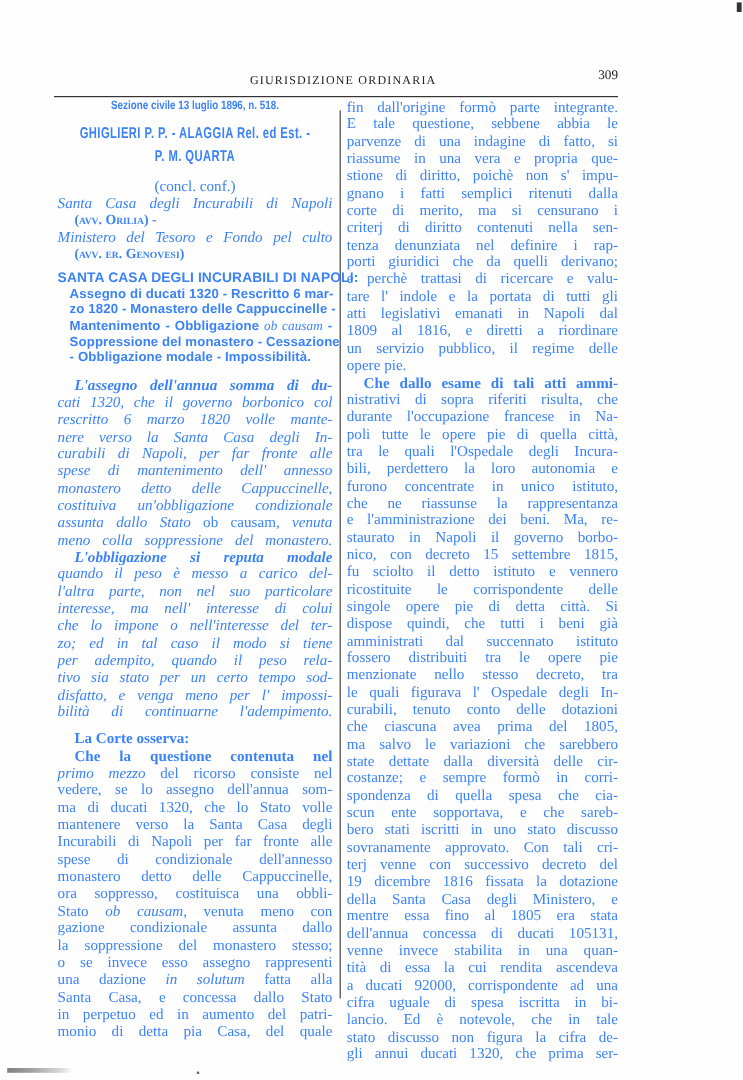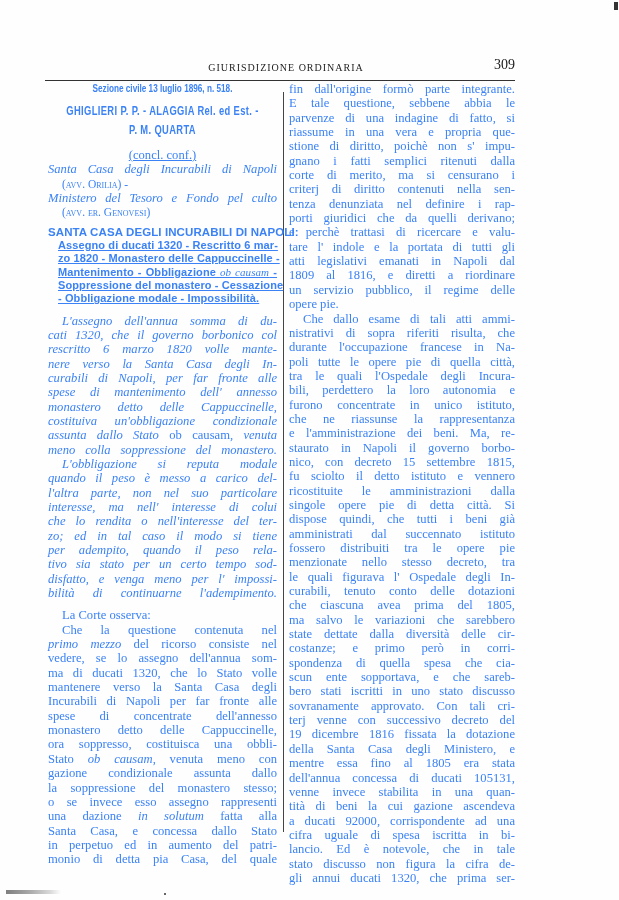--- a/index.html
+++ b/index.html
@@ -2,40 +2,40 @@
 <html><head>
 <meta charset="utf-8">
 <style>
   html, body { margin: 0; padding: 0; background: #ffffff; }
   body { width: 619px; height: 900px; position: relative; overflow: hidden; color: #1c1c1c; }
   .page { position: absolute; left: 0; top: 0; width: 619px; height: 900px; background: #fefefe; }
   .corner-mark { position: absolute; left: 614px; top: 2px; width: 4px; height: 8px; background: #333; }
   .running-head { position: absolute; top: 60px; left: 45px; width: 470px; height: 16px; }
   .running-title { position: absolute; left: 12px; right: 0; text-align: center; top: 2px;
     font-family: "Liberation Serif", serif; font-size: 10px; letter-spacing: 1px; color: #222; }
-  .page-number { position: absolute; right: 0; top: -3px; font-family: "Liberation Serif", serif; font-size: 14px; color: #1a1a1a; }
+  .page-number { position: absolute; right: 0; top: -3px; font-family: "Liberation Serif", serif; font-size: 11px; color: #1a1a1a; }
   .head-rule { position: absolute; top: 80px; left: 45px; width: 470px; height: 0; border-top: 1.5px solid #333; }
   .col-divider { position: absolute; left: 283px; top: 92px; height: 740px; width: 0; border-left: 1px solid #444; }
   .col { position: absolute; top: 82px; font-family: "Liberation Serif", serif; font-size: 12.6px; line-height: 14.35px; color: #3b82f6; }
   .col-left { left: 48px; width: 229px; }
   .col-right { left: 289px; width: 226px; }
   .line { display: block; white-space: nowrap; text-align: justify; text-align-last: justify; height: 14.35px; overflow: visible; }
   .line.last { text-align-last: left; }
-  .indent { padding-left: 14px; }
+  .indent { padding-left: 14px; font-weight: bold; }
   .sect { font-family: "Liberation Sans", sans-serif; font-weight: bold; font-size: 10px; transform: scaleX(0.82); transform-origin: center; text-align: center; text-align-last: center; height: 18px; margin-left: -20px; margin-right: -20px; }
   .parties { font-family: "Liberation Sans", sans-serif; font-weight: bold; font-size: 13px; transform: scaleX(0.72); transform-origin: center; text-align: center; text-align-last: center; height: 19px; margin-left: -40px; margin-right: -40px; letter-spacing: 0.5px; }
   .gap4 { height: 4px; }
   .gap6 { height: 6px; }
   .gap8 { height: 8px; }
-  .concl { text-align: right; text-align-last: center; text-decoration: underline; }
+  .concl { text-align: right; text-align-last: center; }
   .it { font-style: italic; }
   .sc { font-variant: small-caps; font-size: 11.5px; }
   .headline { font-family: "Liberation Sans", sans-serif; font-weight: bold; font-size: 11px; line-height: 13.3px; height: 13.3px; letter-spacing: 0.1px; }
   .head-main { font-size: 11.5px; }
-  .headline-sub { padding-left: 10px; text-decoration: underline; }
+  .headline-sub { padding-left: 10px; }
   .massima { font-style: italic; }
   .scan-smudge { position: absolute; left: 6px; top: 890px; width: 55px; height: 4px; background: linear-gradient(to right, #555 0%, #888 40%, #ccc 80%, transparent 100%); opacity: 0.75; }
   .scan-dot { position: absolute; left: 164px; top: 893px; width: 2px; height: 2px; background: #666; }
 </style>
 </head>
 <body>
 
 <div class="page">
   <div class="corner-mark"></div>
 
@@ -80,38 +80,38 @@
       <span class="line">monastero detto delle Cappuccinelle,</span>
       <span class="line">costituiva un'obbligazione condizionale</span>
       <span class="line">assunta dallo Stato <span style="font-style:normal">ob causam</span>, venuta</span>
       <span class="line">meno colla soppressione del monastero.</span>
     </div>
     <div class="massima">
       <span class="line indent">L'obbligazione si reputa modale</span>
       <span class="line">quando il peso è messo a carico del-</span>
       <span class="line">l'altra parte, non nel suo particolare</span>
       <span class="line">interesse, ma nell' interesse di colui</span>
-      <span class="line">che lo rendita o nell'interesse del ter-</span>
+      <span class="line">che lo impone o nell'interesse del ter-</span>
       <span class="line">zo; ed in tal caso il modo si tiene</span>
       <span class="line">per adempito, quando il peso rela-</span>
       <span class="line">tivo sia stato per un certo tempo sod-</span>
       <span class="line">disfatto, e venga meno per l' impossi-</span>
       <span class="line">bilità di continuarne l'adempimento.</span>
     </div>
     <div class="gap8"></div>
 
     <span class="line last indent">La Corte osserva:</span>
     <div>
       <span class="line indent">Che la questione contenuta nel</span>
       <span class="line"><i>primo mezzo</i> del ricorso consiste nel</span>
       <span class="line">vedere, se lo assegno dell'annua som-</span>
       <span class="line">ma di ducati 1320, che lo Stato volle</span>
       <span class="line">mantenere verso la Santa Casa degli</span>
       <span class="line">Incurabili di Napoli per far fronte alle</span>
-      <span class="line">spese di concentrate dell'annesso</span>
+      <span class="line">spese di condizionale dell'annesso</span>
       <span class="line">monastero detto delle Cappuccinelle,</span>
       <span class="line">ora soppresso, costituisca una obbli-</span>
       <span class="line">Stato <i>ob causam</i>, venuta meno con</span>
       <span class="line">gazione condizionale assunta dallo</span>
       <span class="line">la soppressione del monastero stesso;</span>
       <span class="line">o se invece esso assegno rappresenti</span>
       <span class="line">una dazione <i>in solutum</i> fatta alla</span>
       <span class="line">Santa Casa, e concessa dallo Stato</span>
       <span class="line">in perpetuo ed in aumento del patri-</span>
       <span class="line">monio di detta pia Casa, del quale</span>
@@ -140,43 +140,43 @@
       <span class="line">durante l'occupazione francese in Na-</span>
       <span class="line">poli tutte le opere pie di quella città,</span>
       <span class="line">tra le quali l'Ospedale degli Incura-</span>
       <span class="line">bili, perdettero la loro autonomia e</span>
       <span class="line">furono concentrate in unico istituto,</span>
       <span class="line">che ne riassunse la rappresentanza</span>
       <span class="line">e l'amministrazione dei beni. Ma, re-</span>
       <span class="line">staurato in Napoli il governo borbo-</span>
       <span class="line">nico, con decreto 15 settembre 1815,</span>
       <span class="line">fu sciolto il detto istituto e vennero</span>
-      <span class="line">ricostituite le amministrazioni dalla</span>
+      <span class="line">ricostituite le corrispondente delle</span>
       <span class="line">singole opere pie di detta città. Si</span>
       <span class="line">dispose quindi, che tutti i beni già</span>
       <span class="line">amministrati dal succennato istituto</span>
       <span class="line">fossero distribuiti tra le opere pie</span>
       <span class="line">menzionate nello stesso decreto, tra</span>
       <span class="line">le quali figurava l' Ospedale degli In-</span>
       <span class="line">curabili, tenuto conto delle dotazioni</span>
       <span class="line">che ciascuna avea prima del 1805,</span>
       <span class="line">ma salvo le variazioni che sarebbero</span>
       <span class="line">state dettate dalla diversità delle cir-</span>
-      <span class="line">costanze; e primo però in corri-</span>
+      <span class="line">costanze; e sempre formò in corri-</span>
       <span class="line">spondenza di quella spesa che cia-</span>
       <span class="line">scun ente sopportava, e che sareb-</span>
       <span class="line">bero stati iscritti in uno stato discusso</span>
       <span class="line">sovranamente approvato. Con tali cri-</span>
       <span class="line">terj venne con successivo decreto del</span>
       <span class="line">19 dicembre 1816 fissata la dotazione</span>
       <span class="line">della Santa Casa degli Ministero, e</span>
       <span class="line">mentre essa fino al 1805 era stata</span>
       <span class="line">dell'annua concessa di ducati 105131,</span>
       <span class="line">venne invece stabilita in una quan-</span>
-      <span class="line">tità di beni la cui gazione ascendeva</span>
+      <span class="line">tità di essa la cui rendita ascendeva</span>
       <span class="line">a ducati 92000, corrispondente ad una</span>
       <span class="line">cifra uguale di spesa iscritta in bi-</span>
       <span class="line">lancio. Ed è notevole, che in tale</span>
       <span class="line">stato discusso non figura la cifra de-</span>
       <span class="line">gli annui ducati 1320, che prima ser-</span>
     </div>
 
   <div class="scan-smudge"></div>
   <div class="scan-dot"></div>
 </div>

